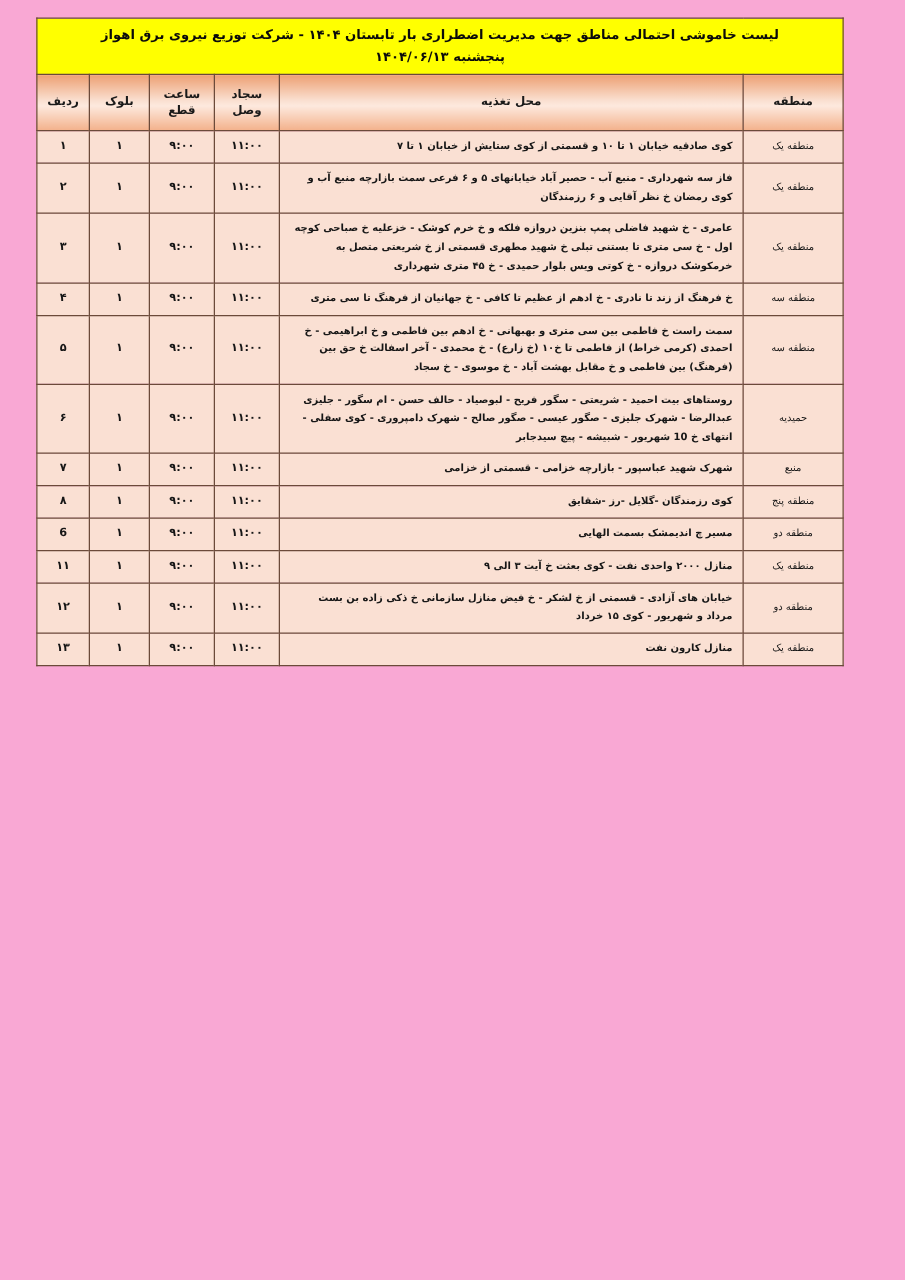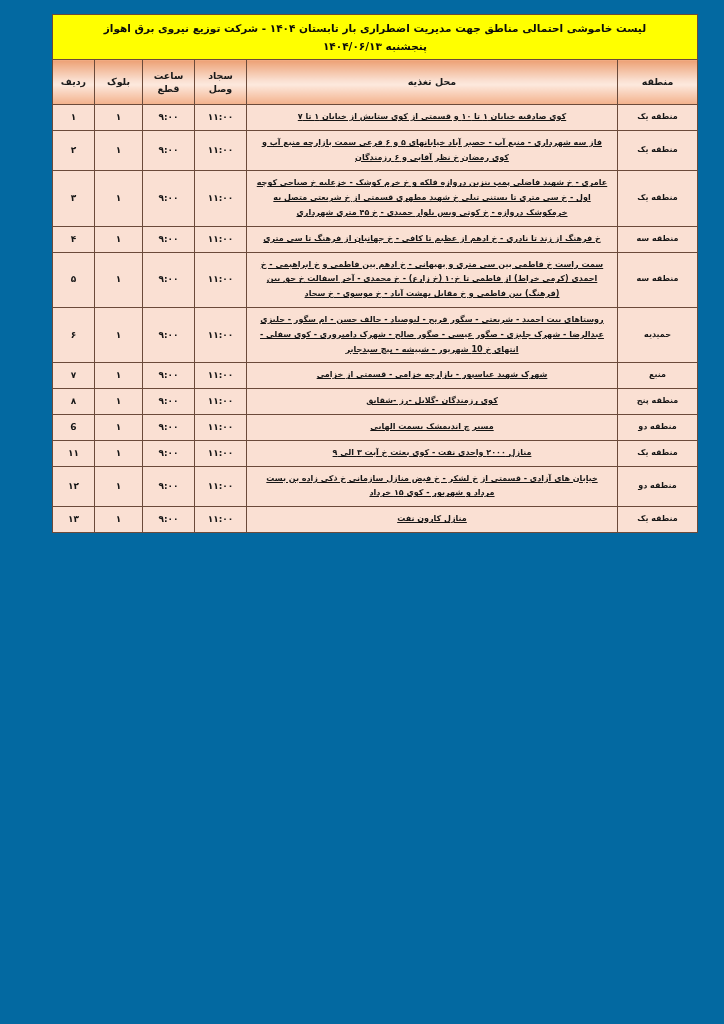--- a/index.html
+++ b/index.html
@@ -10,23 +10,23 @@
   body {
     width: 724px;
     height: 1024px;
     font-family: "DejaVu Sans", "Liberation Sans", sans-serif;
     direction: rtl;
   }
   .page {
     position: relative;
     width: 724px;
     height: 1024px;
-    background: #0369a1;
+    background: #f9a8d4;
     box-sizing: border-box;
-    padding: 14px 26px 0 40px;
+    padding: 14px 49px 0 40px;
   }
   .doc-table {
     width: 645px;
     border-collapse: collapse;
     table-layout: fixed;
     border: 1px solid #7a5a4a;
   }
   .doc-table td, .doc-table th {
     border: 1px solid #6b4a3a;
     padding: 2px 3px;
@@ -63,29 +63,28 @@
     font-size: 8px;
     line-height: 1.85;
   }
   td.col-radif, td.col-block, td.col-cut, td.col-join {
     font-size: 9px;
     font-weight: bold;
     white-space: nowrap;
   }
   td.col-zone {
     font-size: 8px;
-    font-weight: bold;
+    font-weight: normal;
     line-height: 1.6;
   }
   td.col-place {
     font-size: 8px;
     font-weight: bold;
-    text-align: center;
+    text-align: right;
     padding: 5px 8px;
-    text-decoration: underline;
   }
   col.w-radif  { width: 42px; }
   col.w-block  { width: 48px; }
   col.w-cut    { width: 52px; }
   col.w-join   { width: 52px; }
   col.w-place  { width: 371px; }
   col.w-zone   { width: 80px; }
 </style>
 </head>
 <body>

